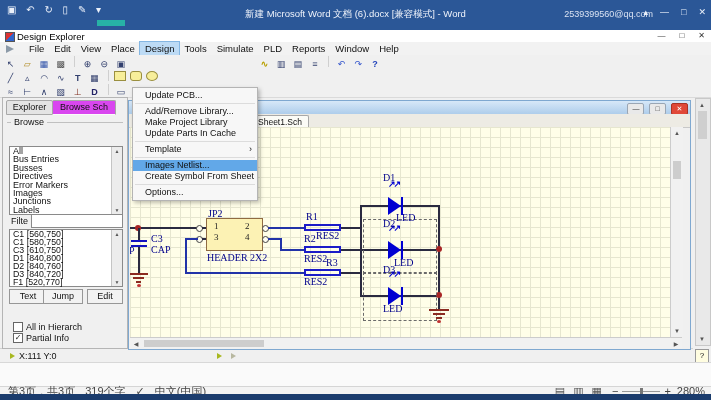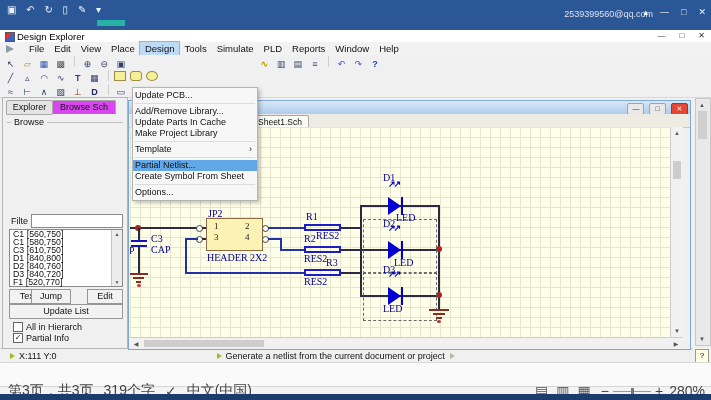--- a/index.html
+++ b/index.html
@@ -25,21 +25,21 @@
   
   .de-toolbar{left:0;top:25px;width:711px;height:42px;background:#F0F0F0;border-bottom:1px solid #DADADA;}
   .tbi{display:inline-block;width:13px;height:12px;line-height:12px;text-align:center;
        font-size:9px;color:#33406E;margin-right:1px;}
   .tbi.yellowbox{width:10px;height:8px;background:#F7EE9A;border:1px solid #9A8F40;margin-top:1px;}
   .tbi.round{border-radius:3px;} .tbi.ellipse{border-radius:50%;}
   .tbsep{display:inline-block;width:1px;height:11px;background:#CFCFCF;margin:0 3px;}
   
   .dropdown{left:132px;top:57px;width:124px;background:#F7F7F7;border:1px solid #B4B4B4;
       box-shadow:2px 2px 4px rgba(0,0,0,.25);z-index:60;padding:2px 0;}
-  .dd-item{height:11px;line-height:11px;padding-left:2px;font-size:9px;color:#111;position:relative;}
+  .dd-item{height:11px;line-height:11px;padding-left:12px;font-size:9px;color:#111;position:relative;}
   .dd-item.hl{background:#62A8E8;}
   .dd-sep{height:1px;background:#DCDCDC;margin:2px 2px;}
   .dd-sub{position:absolute;right:5px;top:0;font-size:9px;}
   
   .panel{left:2px;top:67px;width:124px;height:250px;background:#F0F0F0;border:1px solid #B5B5B5;z-index:5;}
   .ptab{position:absolute;height:13px;line-height:13px;text-align:center;font-size:9px;
         border:1px solid #A8A8A8;background:#E4E4E4;border-radius:2px 2px 0 0;}
   .ptab.active{background:#d946ef;border-bottom:1px solid #FBFBFB;}
   .groupline{position:absolute;height:1px;background:#C0C0C0;}
   .sunken{background:#FFFFFF;border:1px solid #8A8A8A;}
@@ -88,41 +88,42 @@
   .help-badge{left:695px;top:319px;width:12px;height:12px;background:#FFFDE0;border:1px solid #999;
       text-align:center;font-size:8px;line-height:12px;}
   
   .de-status{left:0;top:318px;width:693px;height:14px;background:#F0F0F0;border-top:1px solid #D2D2D2;}
   .flag{display:inline-block;width:0;height:0;border-left:5px solid #A8B820;
       border-top:3px solid transparent;border-bottom:3px solid transparent;margin-right:4px;}
   .st-text{font-size:9px;color:#111;}
   
   .word-body{left:0;top:362px;width:711px;height:24px;background:#FAFAFA;border-top:1px solid #D8D8D8;}
   .word-status{left:0;top:386px;width:711px;height:8px;background:#F3F3F3;border-top:1px solid #D5D5D5;
-      font-size:14px;color:#444;}
+      font-size:11px;color:#444;}
   .taskbar{left:0;top:394px;width:711px;height:6px;background:#1B3C6D;}
   .ws-left span{margin-right:10px;}
   .zoom-track{display:inline-block;width:38px;height:1px;background:#999;vertical-align:middle;position:relative;}
   .zoom-thumb{position:absolute;left:18px;top:-3px;width:3px;height:7px;background:#777;}
 </style>
 </head>
 <body>
 
 <div class="screen">
 
   <div class="abs word-bar">
     <div class="abs qat" style="left:7px;top:4px;">
       <span>▣</span>
       <span>↶</span>
       <span>↻</span>
       <span>▯</span>
       <span>✎</span>
       <span>▾</span>
     </div>
     <div class="abs" style="left:97px;top:20px;width:28px;height:6px;background:#27B2A6;"></div>
+    <div class="abs" style="left:0;right:0;top:8px;text-align:center;font-size:9.5px;color:#EFF3FB;">新建 Microsoft Word 文档 (6).docx [兼容模式] - Word</div>
     <div class="abs" style="right:58px;top:9px;font-size:9px;color:#D9E2F2;">2539399560@qq.com</div>
     <div class="abs word-controls flex" style="right:5px;top:7px;">
       <span>▴</span>
       <span>—</span>
       <span>□</span>
       <span>✕</span>
     </div>
   </div>
 
   <div class="abs de-win">
@@ -199,39 +200,52 @@
         <span class="tbi">▣</span>
         <span class="tbi">▤</span>
       </div>
     </div>
 
     <div class="abs panel">
       <div class="ptab" style="left:3px;top:2px;width:45px;">Explorer</div>
       <div class="ptab active" style="left:49px;top:2px;width:62px;">Browse Sch</div>
       <div class="groupline" style="left:4px;top:24px;width:116px;"></div>
       <div class="abs" style="left:8px;top:19px;background:#F0F0F0;padding:0 3px;font-size:9px;">Browse</div>
+      <div class="abs sunken" style="left:6px;top:48px;width:112px;height:67px;">
+        <div class="pl-item">All</div>
+        <div class="pl-item">Bus Entries</div>
+        <div class="pl-item">Busses</div>
+        <div class="pl-item">Directives</div>
+        <div class="pl-item">Error Markers</div>
+        <div class="pl-item">Images</div>
+        <div class="pl-item">Junctions</div>
+        <div class="pl-item">Labels</div>
+        <div class="sb" style="right:0;top:0;width:10px;height:100%;">
+          <span style="position:absolute;top:0;left:0;right:0;">▲</span>
+          <span style="position:absolute;bottom:0;left:0;right:0;">▼</span>
+        </div>
+      </div>
       <div class="abs" style="left:8px;top:118px;font-size:9px;">Filte</div>
       <div class="abs sunken" style="left:28px;top:116px;width:90px;height:12px;"></div>
       <div class="abs sunken" style="left:6px;top:131px;width:112px;height:56px;">
         <div class="pl-item2">C1 [560,750]</div>
         <div class="pl-item2">C1 [580,750]</div>
         <div class="pl-item2">C3 [610,750]</div>
         <div class="pl-item2">D1 [840,800]</div>
         <div class="pl-item2">D2 [840,760]</div>
         <div class="pl-item2">D3 [840,720]</div>
         <div class="pl-item2">F1 [520,770]</div>
         <div class="sb" style="right:0;top:0;width:10px;height:100%;">
           <span style="position:absolute;top:0;left:0;right:0;">▲</span>
           <span style="position:absolute;bottom:0;left:0;right:0;">▼</span>
         </div>
       </div>
       <div class="pbtn" style="left:6px;top:191px;width:36px;">Text</div>
-      <div class="pbtn" style="left:28px;top:191px;width:38px;">Jump</div>
+      <div class="pbtn" style="left:40px;top:191px;width:38px;">Jump</div>
       <div class="pbtn" style="left:84px;top:191px;width:34px;">Edit</div>
-      <div class="pbtn" style="left:6px;top:206px;width:112px;">Update List</div>
       <div class="cbox" style="left:10px;top:224px;"></div>
       <div class="abs" style="left:23px;top:224px;font-size:9px;">All in Hierarch</div>
       <div class="cbox" style="left:10px;top:235px;">✓</div>
       <div class="abs" style="left:23px;top:235px;font-size:9px;">Partial Info</div>
     </div>
 
     <div class="abs mdi">
       <div class="abs mdi-title">
         <div class="abs" style="right:2px;top:1px;">
           <span class="mdi-btn">—</span>
@@ -346,37 +360,36 @@
       <span class="sarrow" style="top:1px;left:1px;">▲</span>
       <div class="abs" style="left:2px;top:12px;width:9px;height:28px;background:#CFCFCF;"></div>
       <span class="sarrow" style="bottom:1px;left:1px;">▼</span>
     </div>
     <div class="abs help-badge">?</div>
 
     <div class="abs de-status flex">
       <span class="flag" style="margin-left:10px;"></span>
       <span class="st-text">X:111 Y:0</span>
       <span class="flag" style="margin-left:160px;"></span>
-      <span class="st-text">Generate a netlist from the current document or project</span>
       <span class="flag" style="margin-left:5px;border-left-color:#B8B8A0;"></span>
     </div>
 
     <div class="abs dropdown">
       <div class="dd-item">Update PCB...</div>
       <div class="dd-sep"></div>
       <div class="dd-item">Add/Remove Library...</div>
+      <div class="dd-item">Make Project Library</div>
       <div class="dd-item">Update Parts In Cache</div>
-      <div class="dd-item">Make Project Library</div>
       <div class="dd-sep"></div>
       <div class="dd-item">
         <span>Template</span>
         <span class="dd-sub">›</span>
       </div>
       <div class="dd-sep"></div>
-      <div class="dd-item hl">Partial Netlist...</div>
+      <div class="dd-item hl">Images Netlist...</div>
       <div class="dd-item">Create Symbol From Sheet</div>
       <div class="dd-sep"></div>
       <div class="dd-item">Options...</div>
     </div>
   </div>
 
   <div class="abs word-body"></div>
 
   <div class="abs word-status flex">
     <div class="ws-left flex" style="margin-left:8px;">

